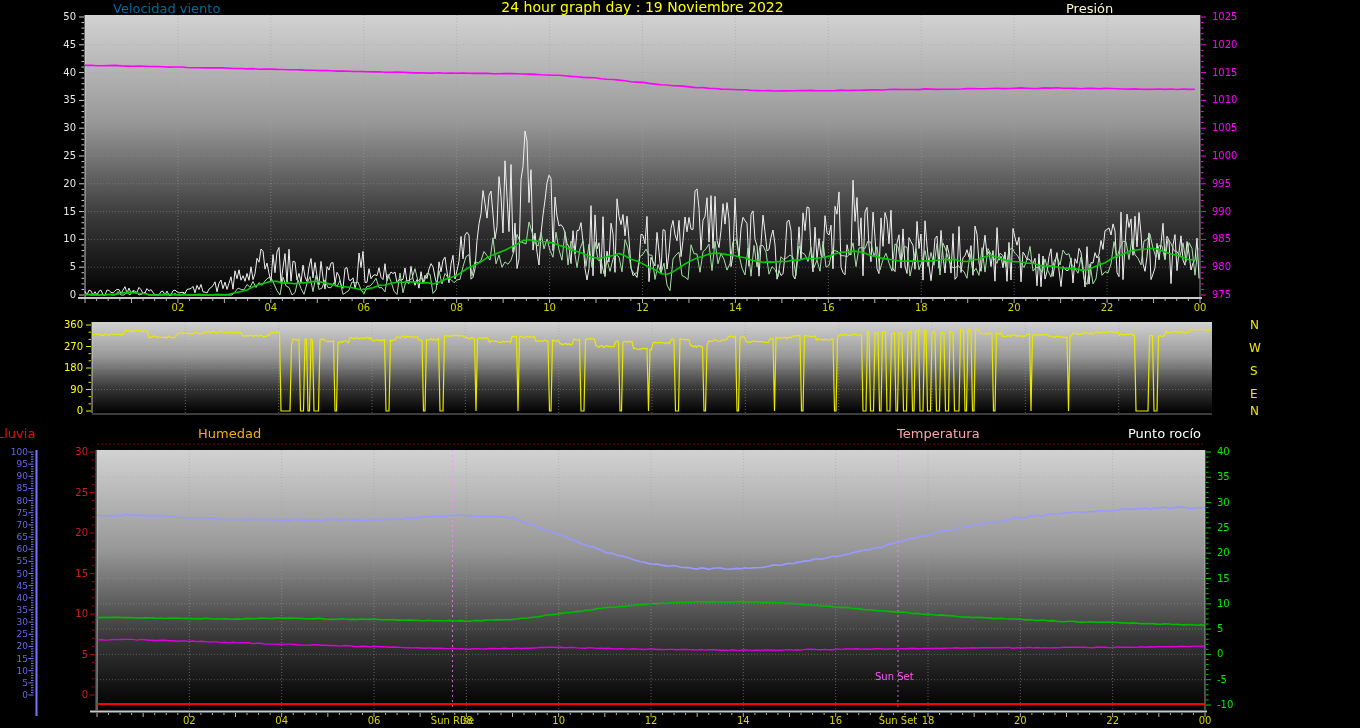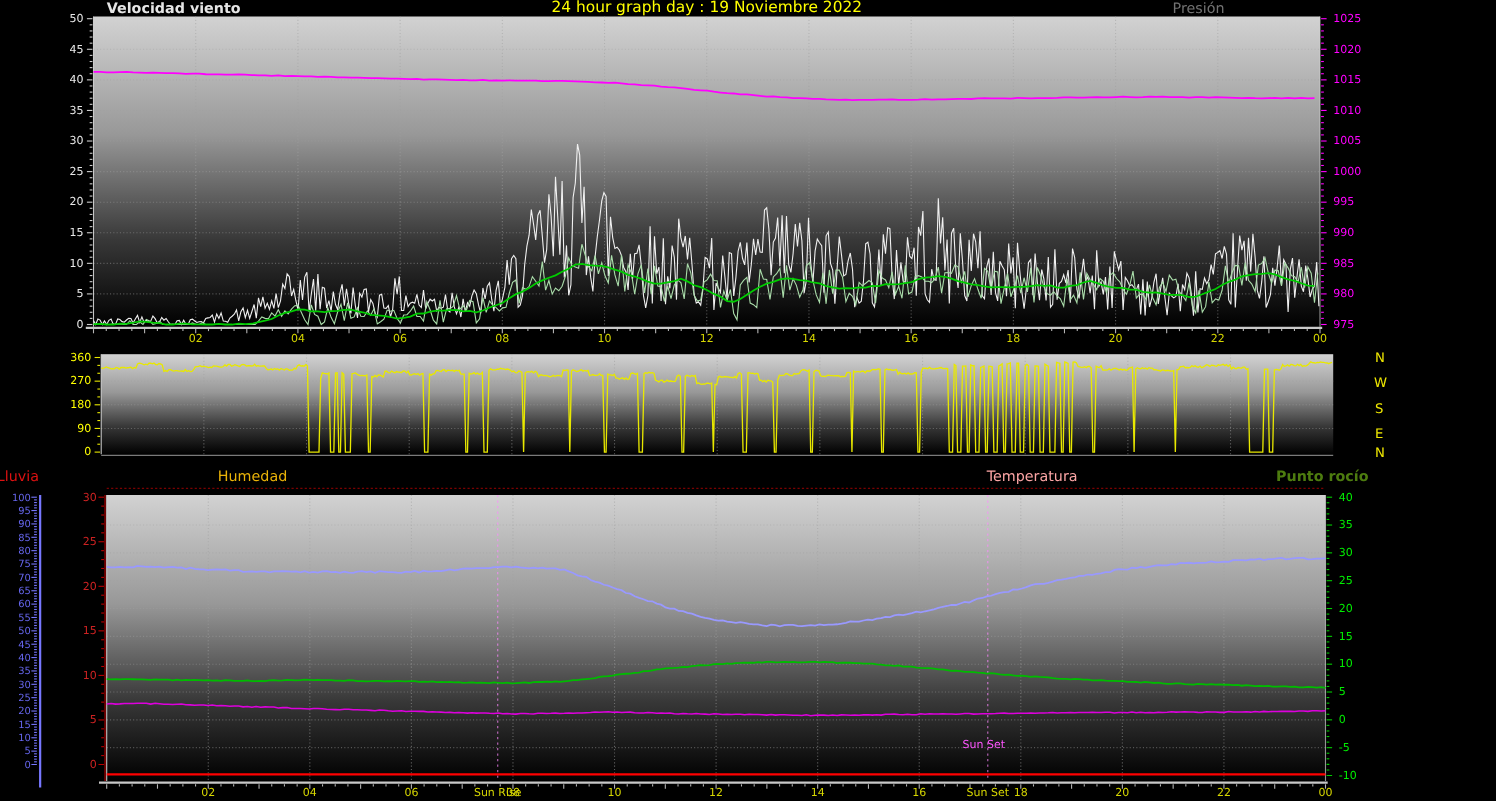--- a/index.html
+++ b/index.html
@@ -6,28 +6,28 @@
   body{width:1360px;height:728px;position:relative;overflow:hidden;
        font-family:"DejaVu Sans",sans-serif;}
   .lbl{position:absolute;font-size:13px;line-height:15px;white-space:nowrap;}
   .compass{position:absolute;font-size:12px;color:#f0e800;}
   #page-title{left:85px;width:1115px;text-align:center;top:0;color:#ffff00;font-size:14px;}
   #chart-svg{position:absolute;left:0;top:0;}
 </style>
 </head>
 <body>
 
-<div class="lbl" id="wind-label" style="left:97px;top:1px;color:#e5e5e5;font-weight:bold;">Velocidad viento</div>
+<div class="lbl" id="wind-label" style="left:113px;top:1px;color:#0369a1;">Velocidad viento</div>
 <div class="lbl" id="page-title">24 hour graph day : 19 Noviembre 2022</div>
-<div class="lbl" id="pressure-label" style="left:1066px;top:1px;color:#737373;">Presión</div>
+<div class="lbl" id="pressure-label" style="left:1066px;top:1px;color:#fef9c3;">Presión</div>
 
 <div class="lbl" style="left:-3px;top:426px;color:#dd1111;">Lluvia</div>
 <div class="lbl" style="left:198px;top:426px;color:#eab308;">Humedad</div>
 <div class="lbl" style="left:897px;top:426px;color:#fca5a5;">Temperatura</div>
-<div class="lbl" style="left:1160px;top:426px;color:#4d7c0f;font-weight:bold;">Punto rocío</div>
+<div class="lbl" style="left:1128px;top:426px;color:#ffffff;">Punto rocío</div>
 
 <div class="compass" style="left:1250px;top:318px;">N</div>
 <div class="compass" style="left:1249px;top:341px;">W</div>
 <div class="compass" style="left:1250px;top:364px;">S</div>
 <div class="compass" style="left:1250px;top:387px;">E</div>
 <div class="compass" style="left:1250px;top:404px;">N</div>
 
 <svg id="chart-svg" width="1360" height="728">
     <defs>
       <linearGradient id="pg" x1="0" y1="0" x2="0" y2="1">

